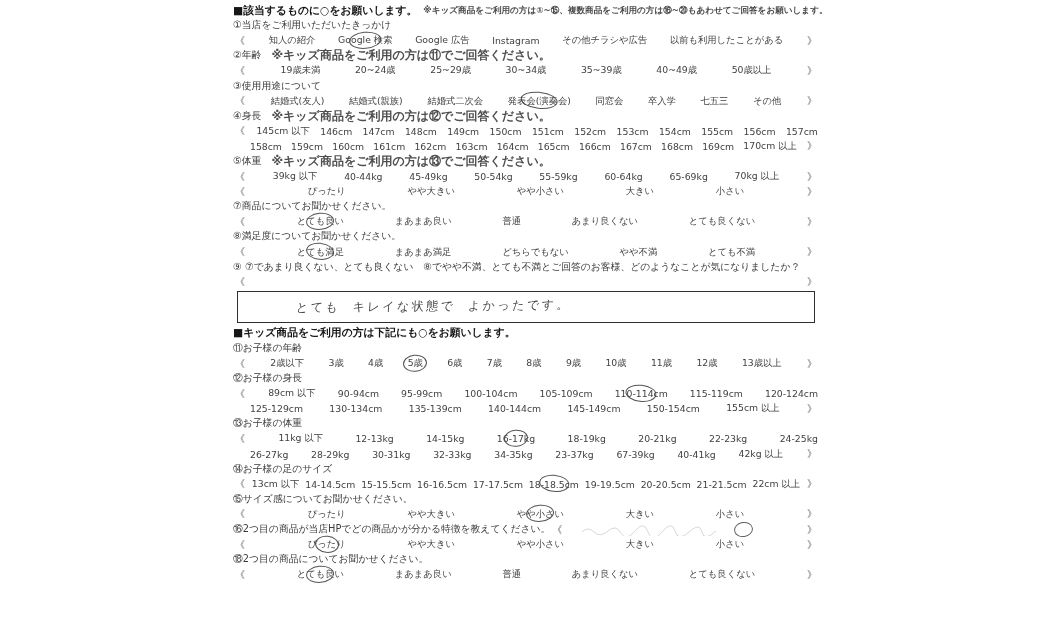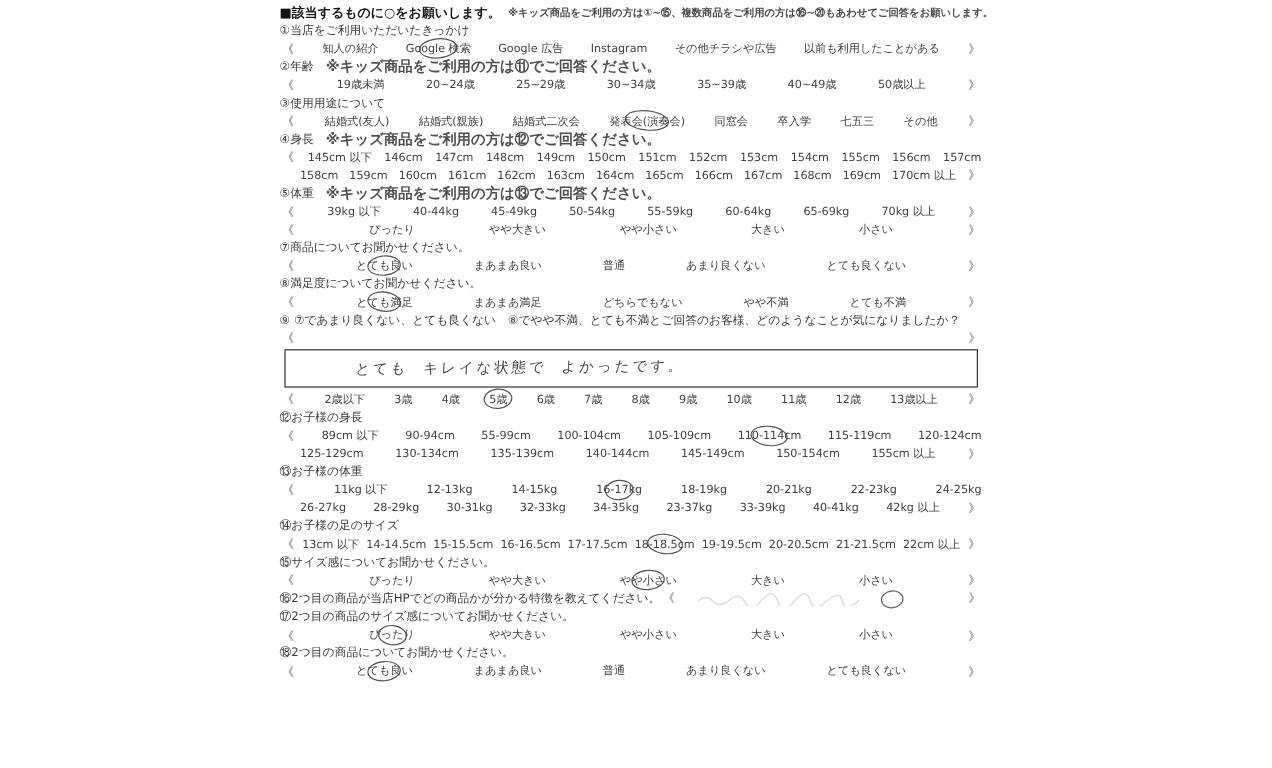--- a/index.html
+++ b/index.html
@@ -198,20 +198,26 @@
     </div>
     <div class="line opts-line">
       <span class="optwrap">
         <span class="bracket">《</span>
         <span class="bracket">》</span>
       </span>
     </div>
     <div class="comment-box">
       <span class="handwriting">とても キレイな状態で よかったです。</span>
     </div>
+    <div class="line heading-line">
+      <span>■キッズ商品をご利用の方は下記にも○をお願いします。</span>
+    </div>
+    <div class="line">
+      <span class="q-label">⑪お子様の年齢</span>
+    </div>
     <div class="line opts-line">
       <span class="optwrap">
         <span class="bracket">《</span>
         <span class="opt"><span class="t">2歳以下</span></span>
         <span class="opt"><span class="t">3歳</span></span>
         <span class="opt"><span class="t">4歳</span></span>
         <span class="opt circled"><span class="t">5歳</span><span class="hand-circle" style="width: 22px; transform: translate(-50%, -54%) rotate(-5deg);"></span></span>
         <span class="opt"><span class="t">6歳</span></span>
         <span class="opt"><span class="t">7歳</span></span>
         <span class="opt"><span class="t">8歳</span></span>
@@ -224,21 +230,21 @@
       </span>
     </div>
     <div class="line">
       <span class="q-label">⑫お子様の身長</span>
     </div>
     <div class="line opts-line">
       <span class="optwrap">
         <span class="bracket">《</span>
         <span class="opt"><span class="t">89cm 以下</span></span>
         <span class="opt"><span class="t">90-94cm</span></span>
-        <span class="opt"><span class="t">55-99cm</span></span>
+        <span class="opt"><span class="t">95-99cm</span></span>
         <span class="opt"><span class="t">100-104cm</span></span>
         <span class="opt"><span class="t">105-109cm</span></span>
         <span class="opt circled"><span class="t">110-114cm</span><span class="hand-circle" style="width: 29.15px; transform: translate(-50%, -54%) rotate(6deg);"></span></span>
         <span class="opt"><span class="t">115-119cm</span></span>
         <span class="opt"><span class="t">120-124cm</span></span>
       </span>
     </div>
     <div class="line opts-line indent">
       <span class="optwrap">
         <span class="opt"><span class="t">125-129cm</span></span>
@@ -268,21 +274,21 @@
       </span>
     </div>
     <div class="line opts-line indent">
       <span class="optwrap">
         <span class="opt"><span class="t">26-27kg</span></span>
         <span class="opt"><span class="t">28-29kg</span></span>
         <span class="opt"><span class="t">30-31kg</span></span>
         <span class="opt"><span class="t">32-33kg</span></span>
         <span class="opt"><span class="t">34-35kg</span></span>
         <span class="opt"><span class="t">23-37kg</span></span>
-        <span class="opt"><span class="t">33-39kg</span></span>
+        <span class="opt"><span class="t">67-39kg</span></span>
         <span class="opt"><span class="t">40-41kg</span></span>
         <span class="opt"><span class="t">42kg 以上</span></span>
         <span class="bracket">》</span>
       </span>
     </div>
     <div class="line">
       <span class="q-label">⑭お子様の足のサイズ</span>
     </div>
     <div class="line opts-line">
       <span class="optwrap">
@@ -318,23 +324,20 @@
       <span class="q-label">⑯2つ目の商品が当店HPでどの商品かが分かる特徴を教えてください。</span>
       <span class="bracket">《</span>
       <span class="scribble-area">
         <svg width="150" height="12" viewBox="0 0 150 12">
           <path d="M2 8 q6 -6 12 0 t14 -1 t13 2 t14 -2 t13 1 t14 0 t13 -1 t14 1 t13 0 t14 -1" fill="none" stroke="#707070" stroke-width="0.9" opacity="0.3"></path>
         </svg>
         <span class="small-hand-circle"></span>
       </span>
       <span class="bracket">》</span>
     </div>
-    <div class="line">
-      <span class="q-label">⑰2つ目の商品のサイズ感についてお聞かせください。</span>
-    </div>
     <div class="line opts-line">
       <span class="optwrap">
         <span class="bracket">《</span>
         <span class="opt circled"><span class="t">ぴったり</span><span class="hand-circle" style="width: 22px; transform: translate(-50%, -54%) rotate(6deg);"></span></span>
         <span class="opt"><span class="t">やや大きい</span></span>
         <span class="opt"><span class="t">やや小さい</span></span>
         <span class="opt"><span class="t">大きい</span></span>
         <span class="opt"><span class="t">小さい</span></span>
         <span class="bracket">》</span>
       </span>

